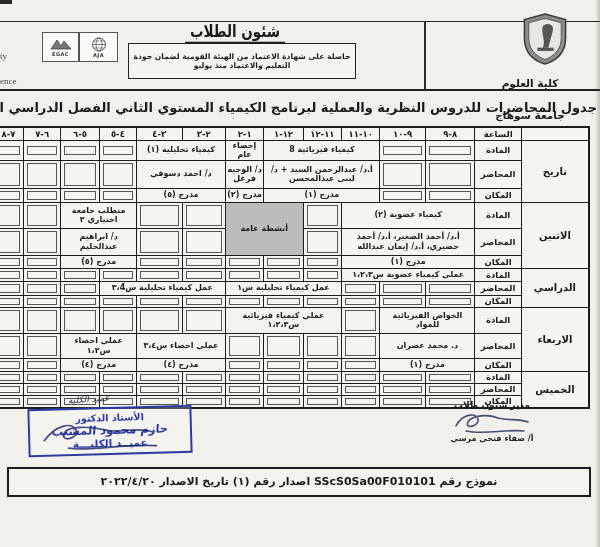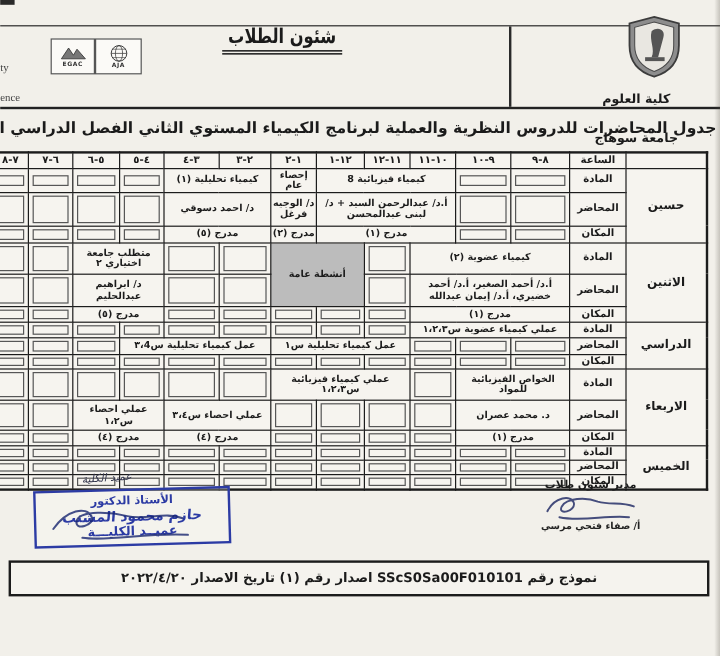--- a/index.html
+++ b/index.html
@@ -79,20 +79,21 @@
       <circle cx="9" cy="7.5" r="6.5" fill="none" stroke="#333" stroke-width="0.8"></circle>
       <ellipse cx="9" cy="7.5" rx="3" ry="6.5" fill="none" stroke="#333" stroke-width="0.6"></ellipse>
       <line x1="2.5" y1="7.5" x2="15.5" y2="7.5" stroke="#333" stroke-width="0.6"></line>
       <line x1="3.5" y1="4" x2="14.5" y2="4" stroke="#333" stroke-width="0.5"></line>
       <line x1="3.5" y1="11" x2="14.5" y2="11" stroke="#333" stroke-width="0.5"></line>
     </svg>
     <span class="logo-cap">AJA</span>
   </div>
 
   <div class="abs banner-title">شئون الطلاب</div>
+  <div class="abs accred-box">حاصلة على شهادة الاعتماد من الهيئة القومية لضمان جودة التعليم والاعتماد منذ يوليو</div>
 
   <div class="abs uni-block">
     <svg class="uni-logo" viewBox="0 0 44 48">
       <path d="M22 1 L41 6 V23 C41 37 32 44 22 47 C12 44 3 37 3 23 V6 Z" fill="#8d8d8d" stroke="#3c3c3c" stroke-width="1.4"></path>
       <path d="M22 5 L37 9 V23 C37 34 30 40 22 43 C14 40 7 34 7 23 V9 Z" fill="#e9e7e1" stroke="#4a4a4a" stroke-width="0.8"></path>
       <path d="M20 12 C25 8 31 11 29 17 L25 32 H20 C23 26 18 19 20 12 Z" fill="#555"></path>
       <rect x="15" y="32" width="15" height="3" fill="#555"></rect>
     </svg>
     <div class="uni-name">جامعة سوهاج</div>
     <div class="fac-name">كلية العلوم</div>
@@ -128,21 +129,21 @@
           <td class="slot">١٢-١</td>
           <td class="slot">١-٢</td>
           <td class="slot">٢-٣</td>
           <td class="slot">٣-٤</td>
           <td class="slot">٤-٥</td>
           <td class="slot">٥-٦</td>
           <td class="slot">٦-٧</td>
           <td class="slot">٧-٨</td>
         </tr>
         <tr style="height:14px">
-          <td class="day" rowspan="3">حسين</td>
+          <td class="day" rowspan="3">تاريخ</td>
           <td class="lab">المادة</td>
           <td class="cell">
             <span class="ib" style="height:7px"></span>
           </td>
           <td class="cell">
             <span class="ib" style="height:7px"></span>
           </td>
           <td class="cell" colspan="3">
             <span class="ct">كيمياء فيزيائية 8</span>
           </td>

